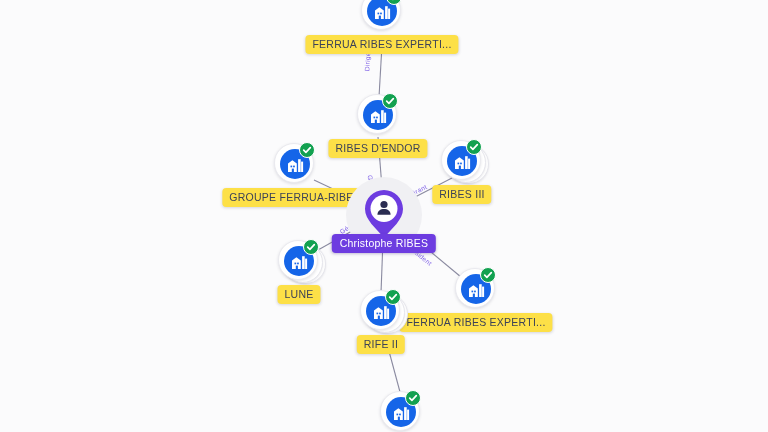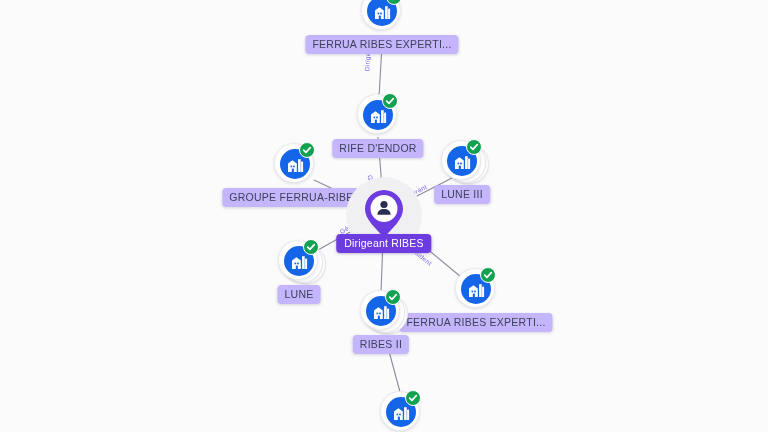--- a/index.html
+++ b/index.html
@@ -88,21 +88,21 @@
     justify-content: center;
   }
   .check-badge svg { display: block; }
 
   
   .node-label {
     position: absolute;
     transform: translateX(-50%);
     top: 24px;
     white-space: nowrap;
-    background: #c4b5fd;
+    background: #fde047;
     color: #3c4257;
     font-size: 10.5px;
     letter-spacing: 0.25px;
     padding: 3px 7px 4px 7px;
     border-radius: 4px;
     box-shadow: 0 1px 3px rgba(40,40,70,0.18);
   }
 
   
   .person-node .glow {
@@ -209,21 +209,21 @@
                 <rect x="5.8" y="13.6" width="2.1" height="3.4" fill="#1565e8"></rect>
               </svg>
             </div>
           </div>
           <div class="check-badge" style="background: rgb(18, 161, 80);">
             <svg width="10" height="10" viewBox="0 0 10 10">
               <path d="M1.7 5.2 L3.9 7.3 L8.3 2.6" stroke="#ffffff" stroke-width="1.7" fill="none" stroke-linecap="round" stroke-linejoin="round"></path>
             </svg>
           </div>
         </div>
-        <div class="node-label">RIFE D'ENDOR</div>
+        <div class="node-label">RIBES D'ENDOR</div>
       </div>
       <div class="node" style="left: 295px; top: 164px;">
         <div class="node-icon-wrap">
           <div class="icon-ring">
             <div class="icon-disc" style="background: rgb(21, 101, 232);">
               <svg width="19" height="19" viewBox="0 0 19 19">
                 <path fill="#ffffff" d="M2 17 L2 8.6 L6.4 5.2 L10.8 8.6 L10.8 17 Z"></path>
                 <rect x="12.1" y="4.2" width="2.6" height="12.8" fill="#ffffff"></rect>
                 <rect x="15.1" y="6.6" width="2.0" height="10.4" fill="#ffffff"></rect>
                 <rect x="4.5" y="10.6" width="1.7" height="1.7" fill="#1565e8"></rect>
@@ -255,21 +255,21 @@
                 <rect x="5.8" y="13.6" width="2.1" height="3.4" fill="#1565e8"></rect>
               </svg>
             </div>
           </div>
           <div class="check-badge" style="background: rgb(18, 161, 80);">
             <svg width="10" height="10" viewBox="0 0 10 10">
               <path d="M1.7 5.2 L3.9 7.3 L8.3 2.6" stroke="#ffffff" stroke-width="1.7" fill="none" stroke-linecap="round" stroke-linejoin="round"></path>
             </svg>
           </div>
         </div>
-        <div class="node-label">LUNE III</div>
+        <div class="node-label">RIBES III</div>
       </div>
       <div class="node" style="left: 299px; top: 261px;">
         <div class="node-icon-wrap">
           <div class="stack-disc s1"></div>
           <div class="stack-disc s2"></div>
           <div class="icon-ring">
             <div class="icon-disc" style="background: rgb(21, 101, 232);">
               <svg width="19" height="19" viewBox="0 0 19 19">
                 <path fill="#ffffff" d="M2 17 L2 8.6 L6.4 5.2 L10.8 8.6 L10.8 17 Z"></path>
                 <rect x="12.1" y="4.2" width="2.6" height="12.8" fill="#ffffff"></rect>
@@ -325,21 +325,21 @@
                 <rect x="5.8" y="13.6" width="2.1" height="3.4" fill="#1565e8"></rect>
               </svg>
             </div>
           </div>
           <div class="check-badge" style="background: rgb(18, 161, 80);">
             <svg width="10" height="10" viewBox="0 0 10 10">
               <path d="M1.7 5.2 L3.9 7.3 L8.3 2.6" stroke="#ffffff" stroke-width="1.7" fill="none" stroke-linecap="round" stroke-linejoin="round"></path>
             </svg>
           </div>
         </div>
-        <div class="node-label">RIBES II</div>
+        <div class="node-label">RIFE II</div>
       </div>
       <div class="node" style="left: 401px; top: 412px;">
         <div class="node-icon-wrap">
           <div class="icon-ring">
             <div class="icon-disc" style="background: rgb(21, 101, 232);">
               <svg width="19" height="19" viewBox="0 0 19 19">
                 <path fill="#ffffff" d="M2 17 L2 8.6 L6.4 5.2 L10.8 8.6 L10.8 17 Z"></path>
                 <rect x="12.1" y="4.2" width="2.6" height="12.8" fill="#ffffff"></rect>
                 <rect x="15.1" y="6.6" width="2.0" height="10.4" fill="#ffffff"></rect>
                 <rect x="4.5" y="10.6" width="1.7" height="1.7" fill="#1565e8"></rect>
@@ -362,16 +362,16 @@
     <div class="pin">
       <svg width="40" height="50" viewBox="0 0 40 50">
         <path d="M20 1 C9.5 1 1 9.5 1 20 C1 31 12 39 20 49 C28 39 39 31 39 20 C39 9.5 30.5 1 20 1 Z" fill="#6d3ce0"></path>
         <circle cx="20" cy="19.5" r="13.5" fill="#ffffff"></circle>
         <g fill="#2b2d52">
           <circle cx="20" cy="15.5" r="3.6"></circle>
           <path d="M13.4 25.8 C13.4 21.9 16.4 20 20 20 C23.6 20 26.6 21.9 26.6 25.8 Z"></path>
         </g>
       </svg>
     </div>
-    <div class="person-label">Dirigeant RIBES</div>
+    <div class="person-label">Christophe RIBES</div>
   </div>
 
 </div>
 
 </body></html>

